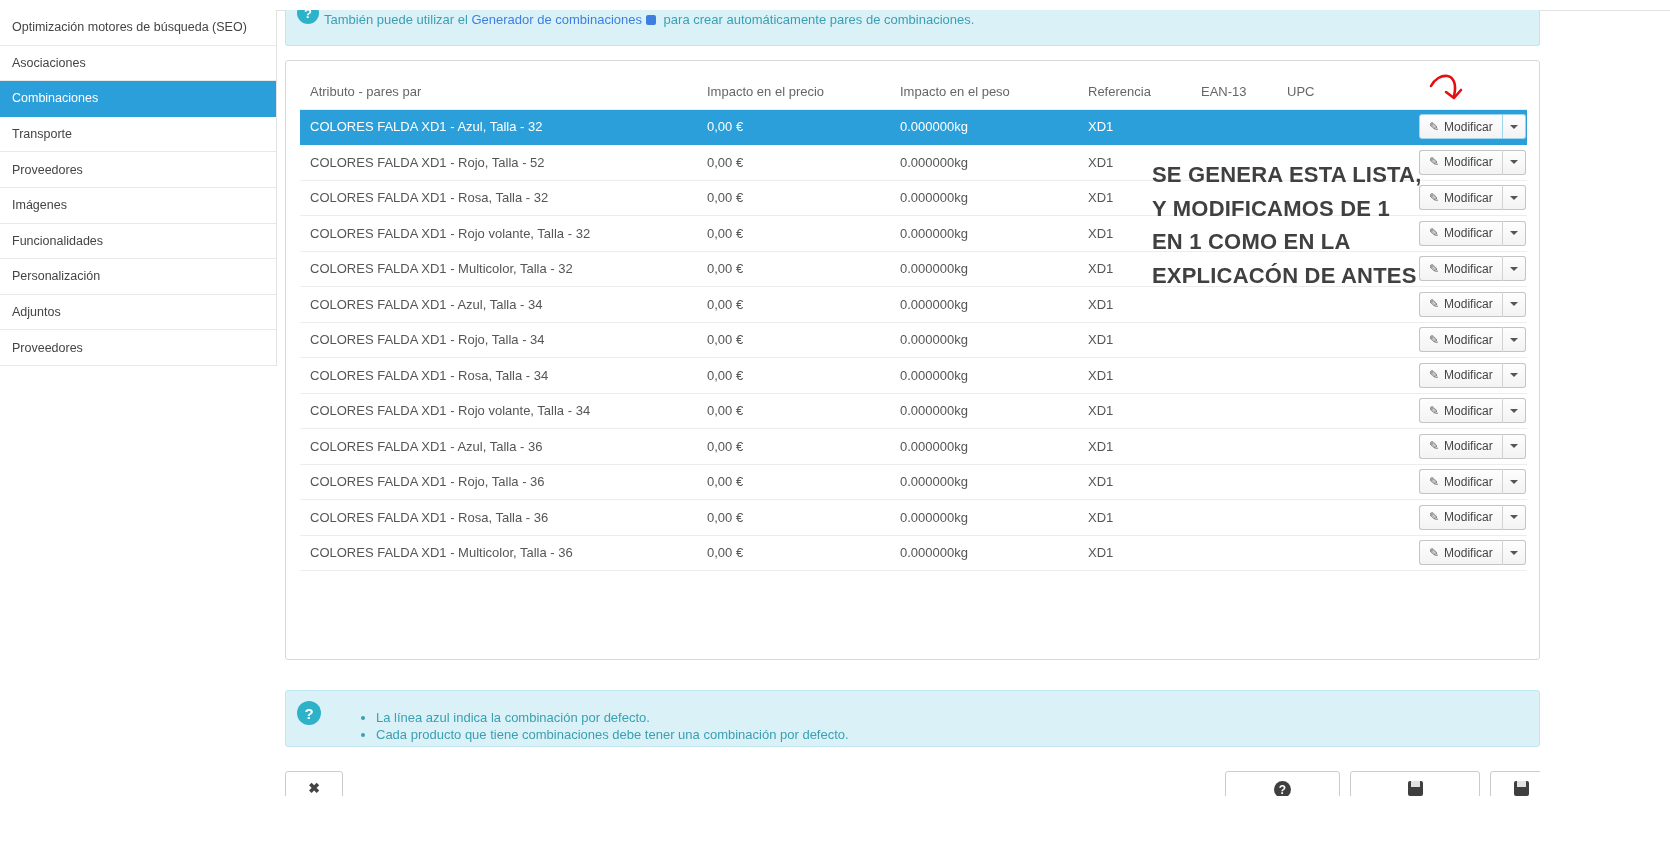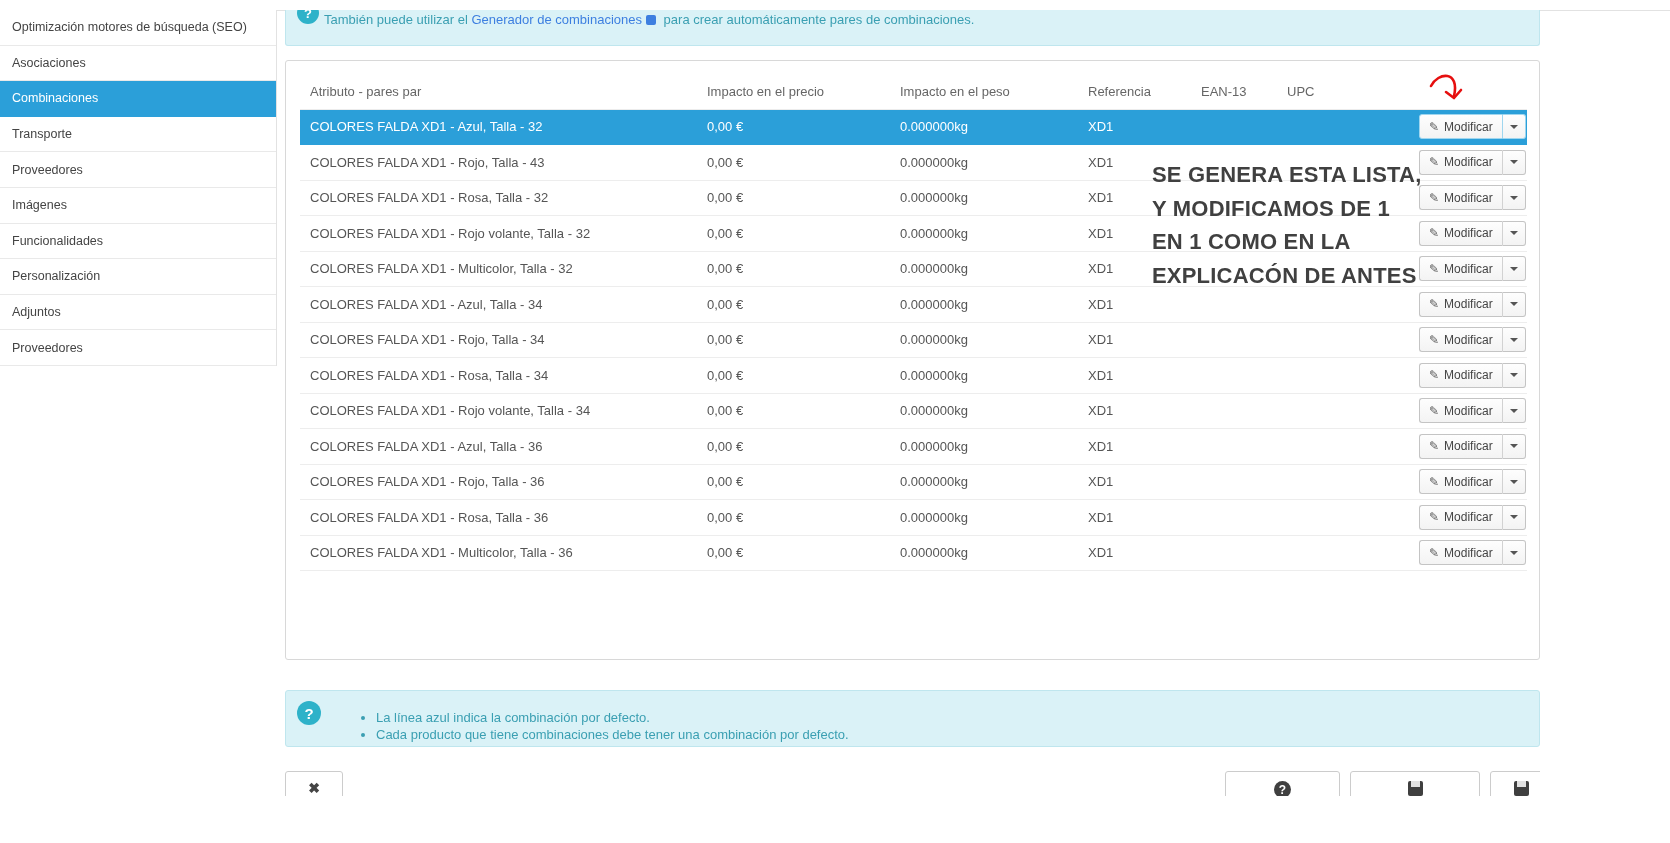--- a/index.html
+++ b/index.html
@@ -126,21 +126,21 @@
             <td></td>
             <td></td>
             <td class="action-cell"><span class="btn-group">
                 <button class="btn-modify"><i class="pencil">✎</i>Modificar</button>
                 <button class="btn-caret">
                   <i class="caret"></i>
                 </button>
               </span></td>
           </tr>
           <tr>
-            <td>COLORES FALDA XD1 - Rojo, Talla - 43</td>
+            <td>COLORES FALDA XD1 - Rojo, Talla - 52</td>
             <td>0,00 €</td>
             <td>0.000000kg</td>
             <td>XD1</td>
             <td></td>
             <td></td>
             <td class="action-cell"><span class="btn-group">
                 <button class="btn-modify"><i class="pencil">✎</i>Modificar</button>
                 <button class="btn-caret">
                   <i class="caret"></i>
                 </button>

